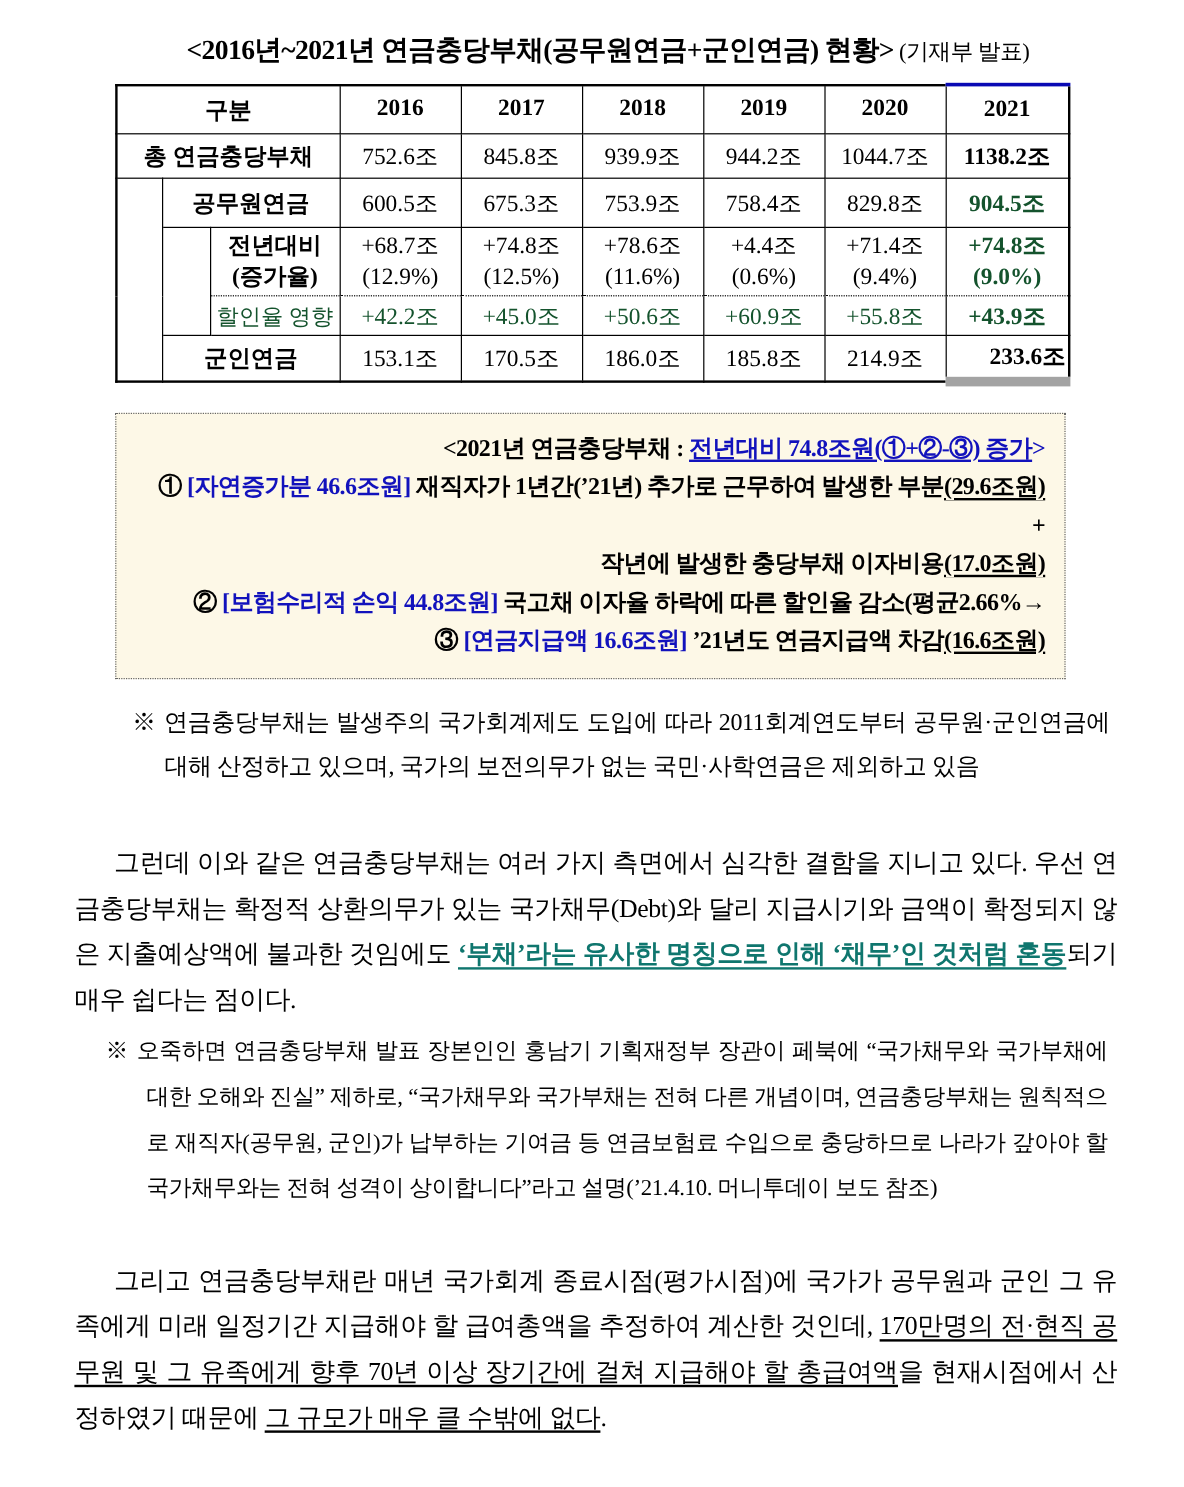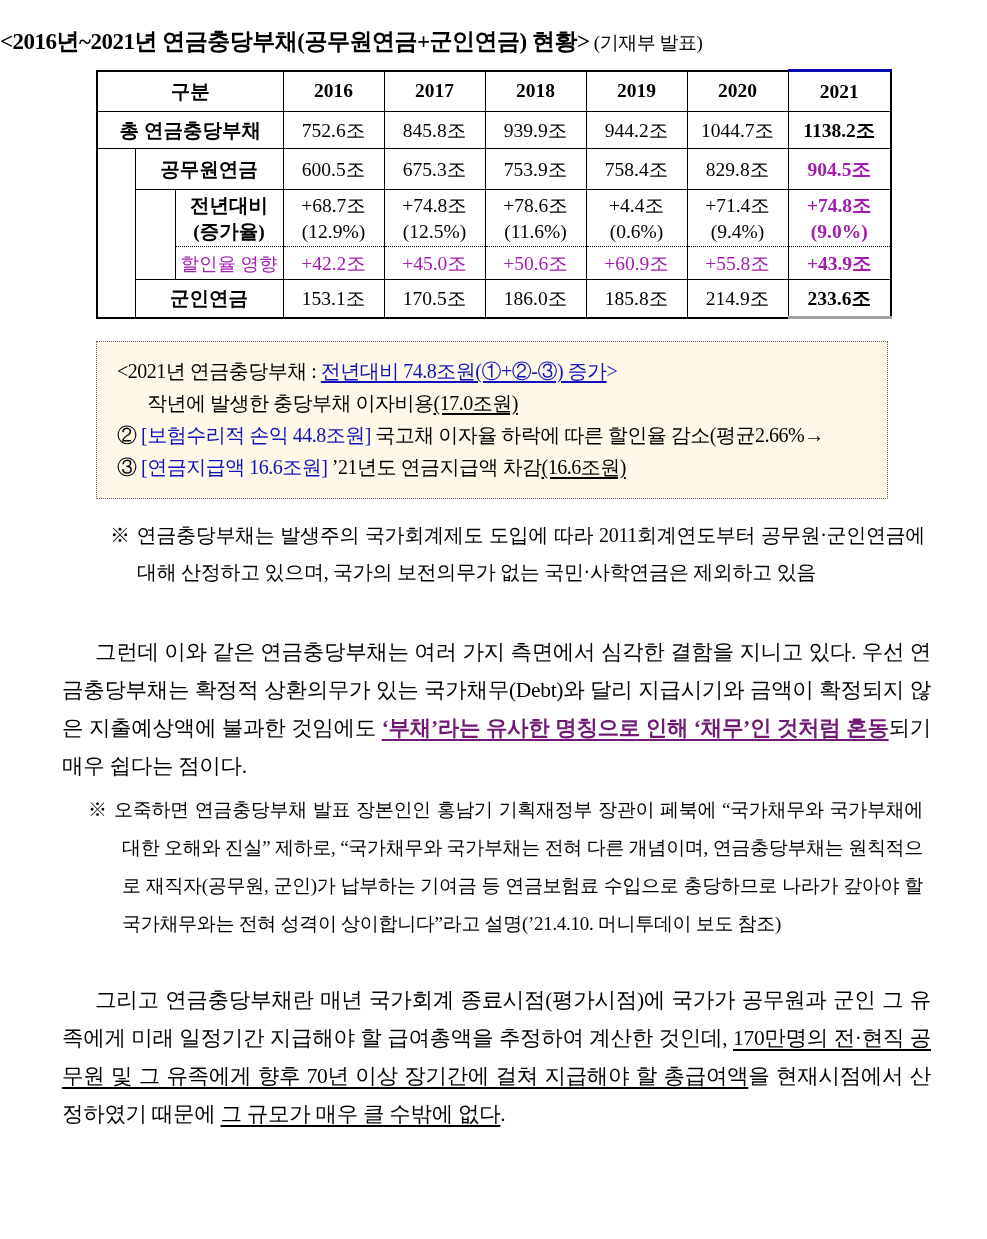--- a/index.html
+++ b/index.html
@@ -1,75 +1,76 @@
 <!DOCTYPE html>
 <html><head>
 <meta charset="utf-8">
 <style>
   html,body{margin:0;padding:0;}
   body{
     width:987px;height:1239px;background:#ffffff;overflow:hidden;
     font-family:"Liberation Serif","DejaVu Serif",serif;color:#000;
   }
   
-  .doc-title{margin-top:26px;text-align:left;font-size:23px;font-weight:bold;letter-spacing:-0.5px;}
+  .doc-title{margin-top:26px;text-align:center;font-size:23px;font-weight:bold;letter-spacing:-0.5px;margin-left:26px;}
   .doc-title .suffix{font-size:19px;font-weight:normal;}
   
   .tblwrap{margin:12px 0 0 96px;}
   table.pension{border-collapse:collapse;table-layout:fixed;border:2px solid #000;}
   table.pension td{
     border:1px solid #000;text-align:center;vertical-align:middle;
     font-size:19.5px;padding:0 2px;box-sizing:border-box;background:#fff;
   }
   td.hd{font-weight:bold;font-size:20px;border-bottom:3px double #000;height:41px;}
   td.lab{font-weight:bold;}
   td.pk{background:#f8ecf3;}
-  td.bl{color:#a21caf;}
+  td.bl{color:#14532d;}
   td.bold{font-weight:bold;}
   td.sp{border-style:none;background:#fff;}
   td.nb{border-bottom-style:none;}
   tr.r1 td{height:37px;}
   tr.r2 td{height:41px;}
   tr.r3 td{height:57px;}
   tr.r4 td{height:33px;}
   tr.r5 td{height:38px;}
   tr.r3 td{border-bottom:1px dotted #000;}
   tr.r4 td{border-top:1px dotted #000;}
   tr.r3 td.sp{border-bottom-style:none;}
   td .sub{display:block;line-height:26px;}
   td .v1{display:block;line-height:26px;margin-top:2px;}
   
   td.y21{border-left:3px solid #0a0ab4;border-right:3px solid #0a0ab4;}
   td.y21.hd{border-top:3px solid #0a0ab4;}
-  tr.r5 td.y21{border-bottom:3px solid #a3a3a3;}
+  tr.r5 td.y21{border-bottom:8px solid #a3a3a3;text-align:right;}
   
   .sumbox{
     margin:22px 0 0 96px;width:792px;box-sizing:border-box;
     background:#fdf8e7;border:1px dotted #666;
-    padding:13px 16px 15px 20px;font-size:20px;font-weight:normal;line-height:32px;
+    padding:13px 16px 15px 20px;font-size:20px;font-weight:bold;line-height:32px;
     letter-spacing:-0.5px;
+    text-align:right;
   }
   .sumbox .blue{color:#1212bc;}
   .sumbox .u{text-decoration:underline;text-underline-offset:3px;}
   .sumbox .ind{padding-left:30px;}
   
   .note1{
     margin:18px 62px 0 110px;font-size:20px;line-height:37px;
     padding-left:27px;text-indent:-27px;text-align:justify;letter-spacing:-0.3px;
   }
   .note2{
     margin:6px 64px 0 88px;font-size:19px;line-height:38px;
     padding-left:34px;text-indent:-34px;text-align:justify;letter-spacing:-0.3px;
   }
   
   .para{
     margin:42px 56px 0 62px;font-size:21.5px;line-height:38px;
     text-indent:33px;text-align:justify;letter-spacing:-0.3px;
   }
-  .para .red{color:#701a75;font-weight:bold;text-decoration:underline;text-underline-offset:4px;font-family:Liberation Serif, serif;}
+  .para .red{color:#0f766e;font-weight:bold;text-decoration:underline;text-underline-offset:4px;font-family:Liberation Serif, serif;}
   .para .u{text-decoration:underline;text-underline-offset:4px;}
   .p2{margin-top:38px;}
 </style>
 </head>
 <body>
 
 <div class="doc-title">
   <span>&lt;2016년~2021년 연금충당부채(공무원연금+군인연금) 현황&gt;</span><span class="suffix"> (기재부 발표)</span>
 </div>
 
@@ -165,20 +166,23 @@
     <td class="y21 bold">233.6조</td>
   </tr>
 </tbody>
     </table>
 </div>
 
 <div class="sumbox">
   <div>
     <span>&lt;2021년 연금충당부채 :  </span><span class="blue u">전년대비 74.8조원(①+②-③) 증가</span><span class="blue">&gt;</span>
   </div>
+  <div>
+    <span>① </span><span class="blue">[자연증가분 46.6조원]</span><span> 재직자가 1년간(’21년) 추가로 근무하여 발생한 부분</span><span class="u">(29.6조원)</span><span> +</span>
+  </div>
   <div class="ind">
     <span>작년에 발생한 충당부채 이자비용</span><span class="u">(17.0조원)</span>
   </div>
   <div>
     <span>② </span><span class="blue">[보험수리적 손익 44.8조원]</span><span> 국고채 이자율 하락에 따른 할인율 감소(평균2.66%→</span>
   </div>
   <div>
     <span>③ </span><span class="blue">[연금지급액 16.6조원]</span><span> ’21년도 연금지급액 차감</span><span class="u">(16.6조원)</span>
   </div>
 </div>

